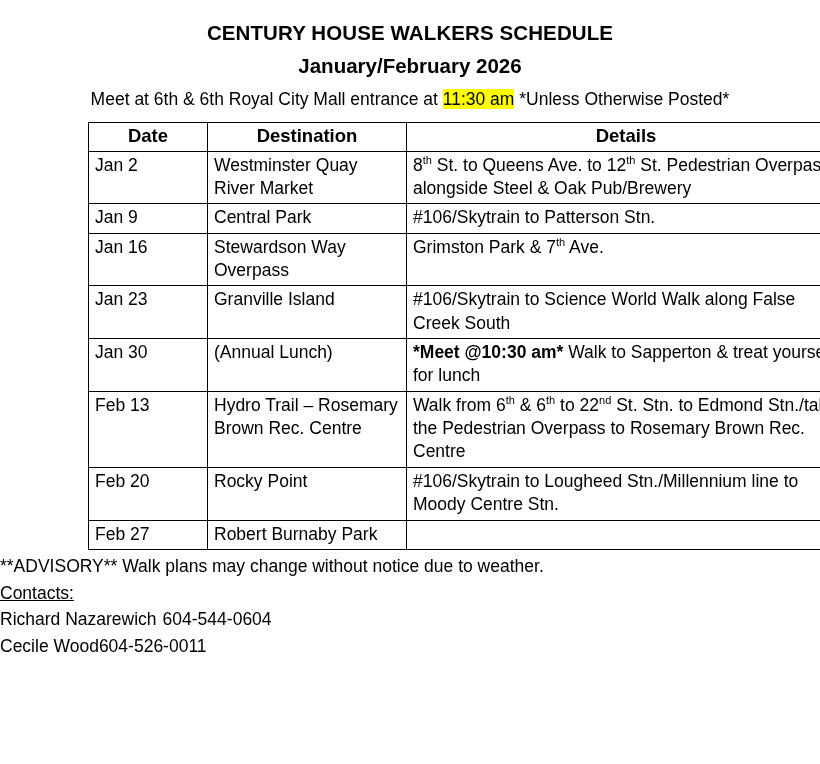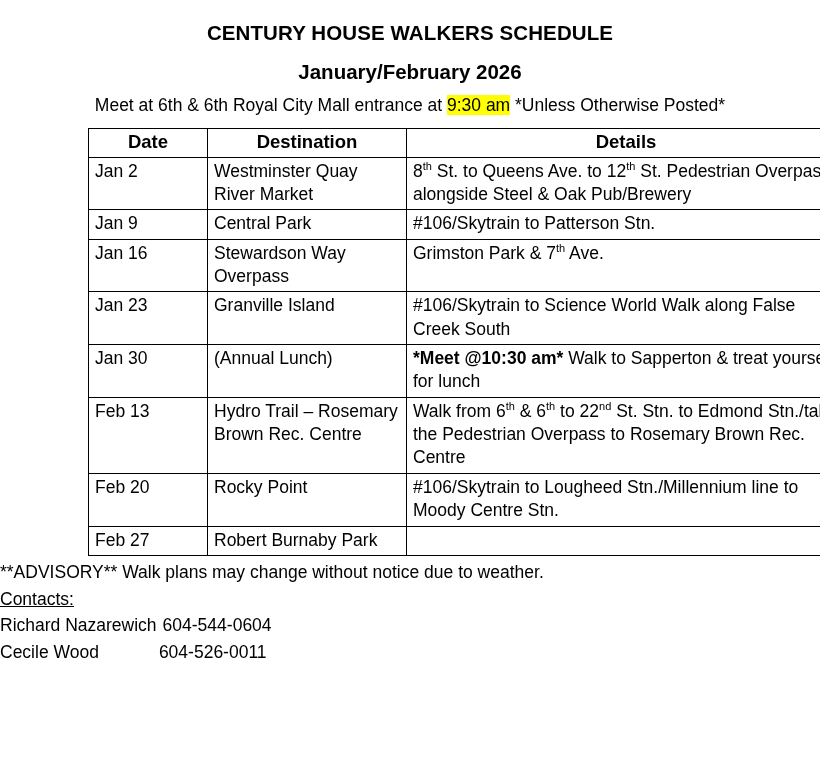--- a/index.html
+++ b/index.html
@@ -30,21 +30,21 @@
   .title-main {
     font-size: 20.5px;
     font-weight: bold;
     letter-spacing: 0.1px;
     line-height: 1.32;
   }
   .title-sub {
     font-size: 20.5px;
     font-weight: bold;
     line-height: 1.32;
-    margin-top: 12px;
+    margin-top: 6px;
   }
   .meet-line {
     font-size: 17.5px;
     line-height: 1.3;
     margin-top: 9px;
     white-space: nowrap;
   }
   .hl {
     background: #ffff00;
   }
@@ -108,31 +108,31 @@
   }
   .contact-row {
     font-size: 17.5px;
     line-height: 1.42;
     margin-top: 2px;
   }
   .contact-row .nm { }
   .contact-row .ph { }
   .contact-row.r1 .ph { margin-left: 6px; }
   .contact-row.r2 .nm { }
-  .contact-row.r2 .ph { margin-left: 60px; }
+  .contact-row.r2 .ph { }
 </style>
 </head>
 <body>
 
 <div class="page">
 
   <div class="header">
     <div class="title-main">CENTURY HOUSE WALKERS SCHEDULE</div>
     <div class="title-sub">January/February 2026</div>
-    <div class="meet-line"><span>Meet at 6th &amp; 6th Royal City Mall entrance at </span><span class="hl">9:30 am</span><span> *Unless Otherwise Posted*</span></div>
+    <div class="meet-line"><span>Meet at 6th &amp; 6th Royal City Mall entrance at </span><span class="hl">11:30 am</span><span> *Unless Otherwise Posted*</span></div>
   </div>
 
   <div class="sched-wrap">
     <table class="sched">
       <colgroup>
         <col class="c-date">
         <col class="c-dest">
         <col class="c-detail">
       </colgroup>
       <thead>

